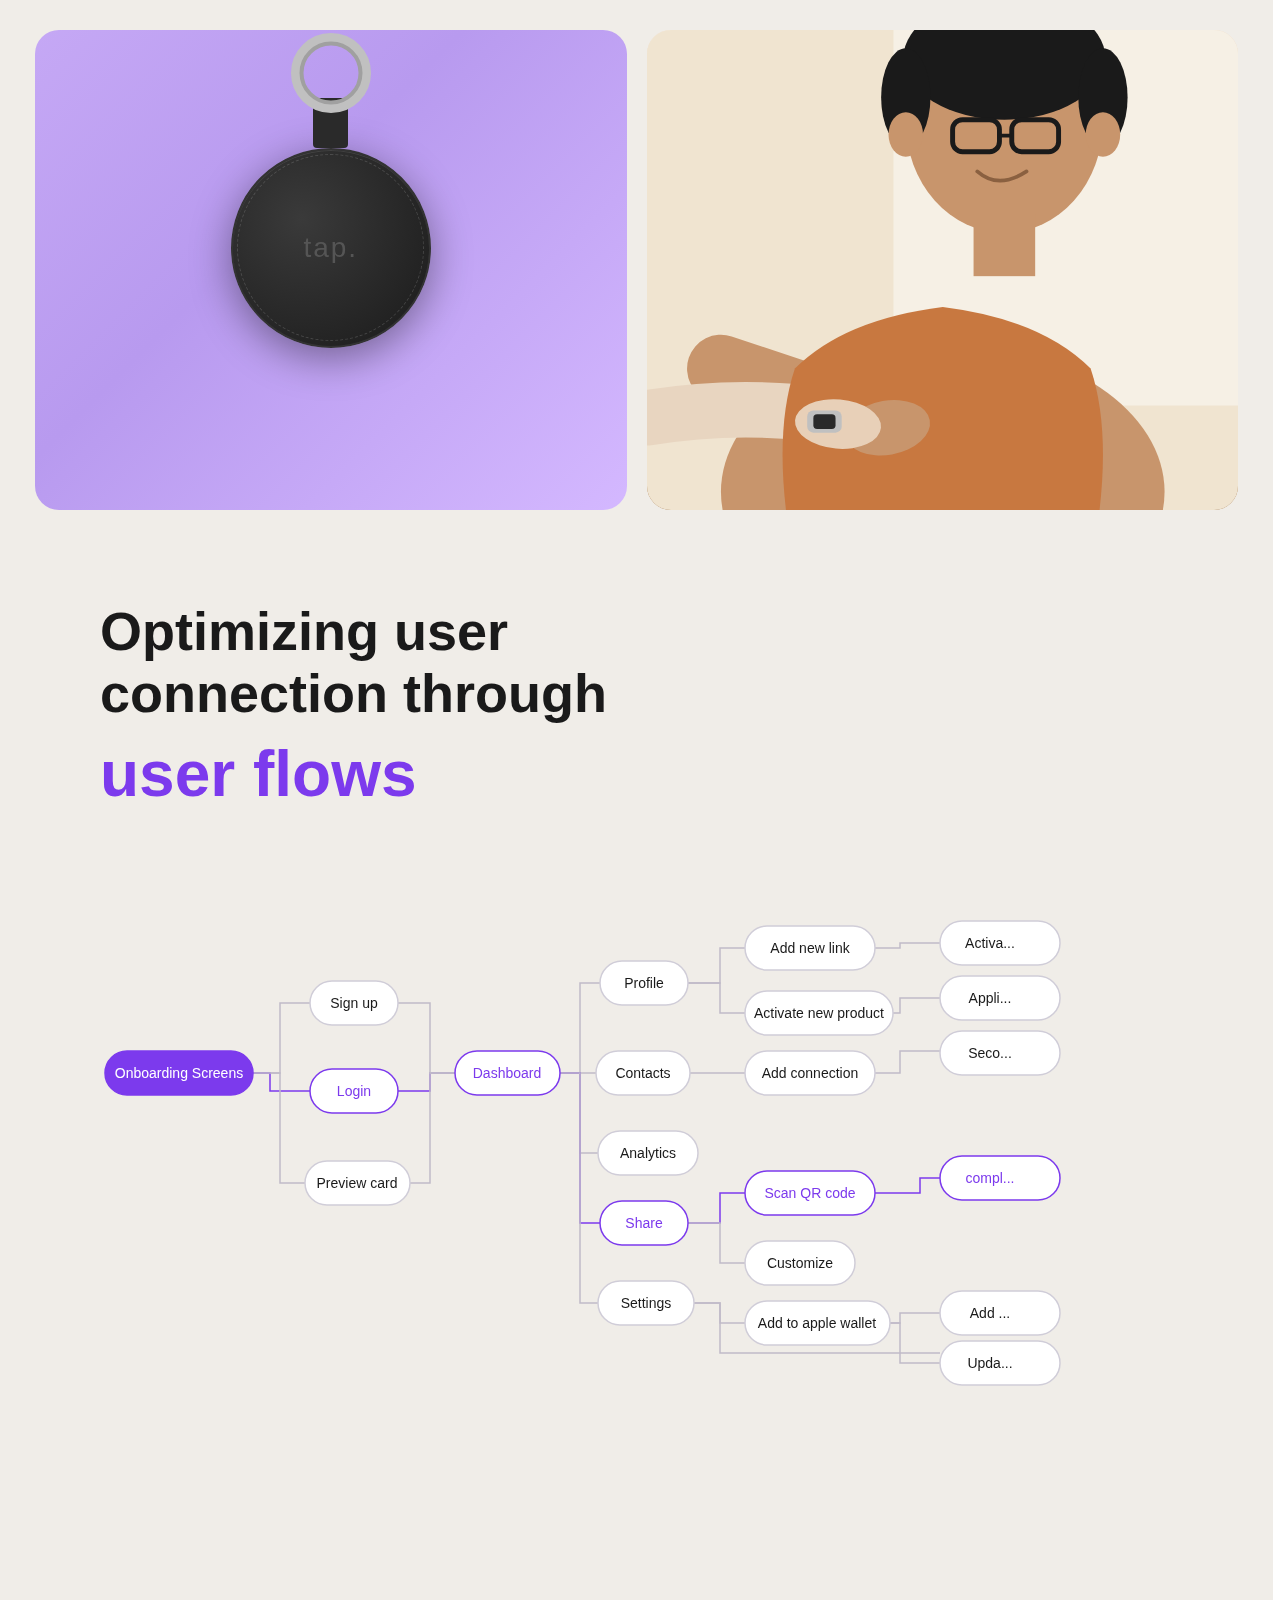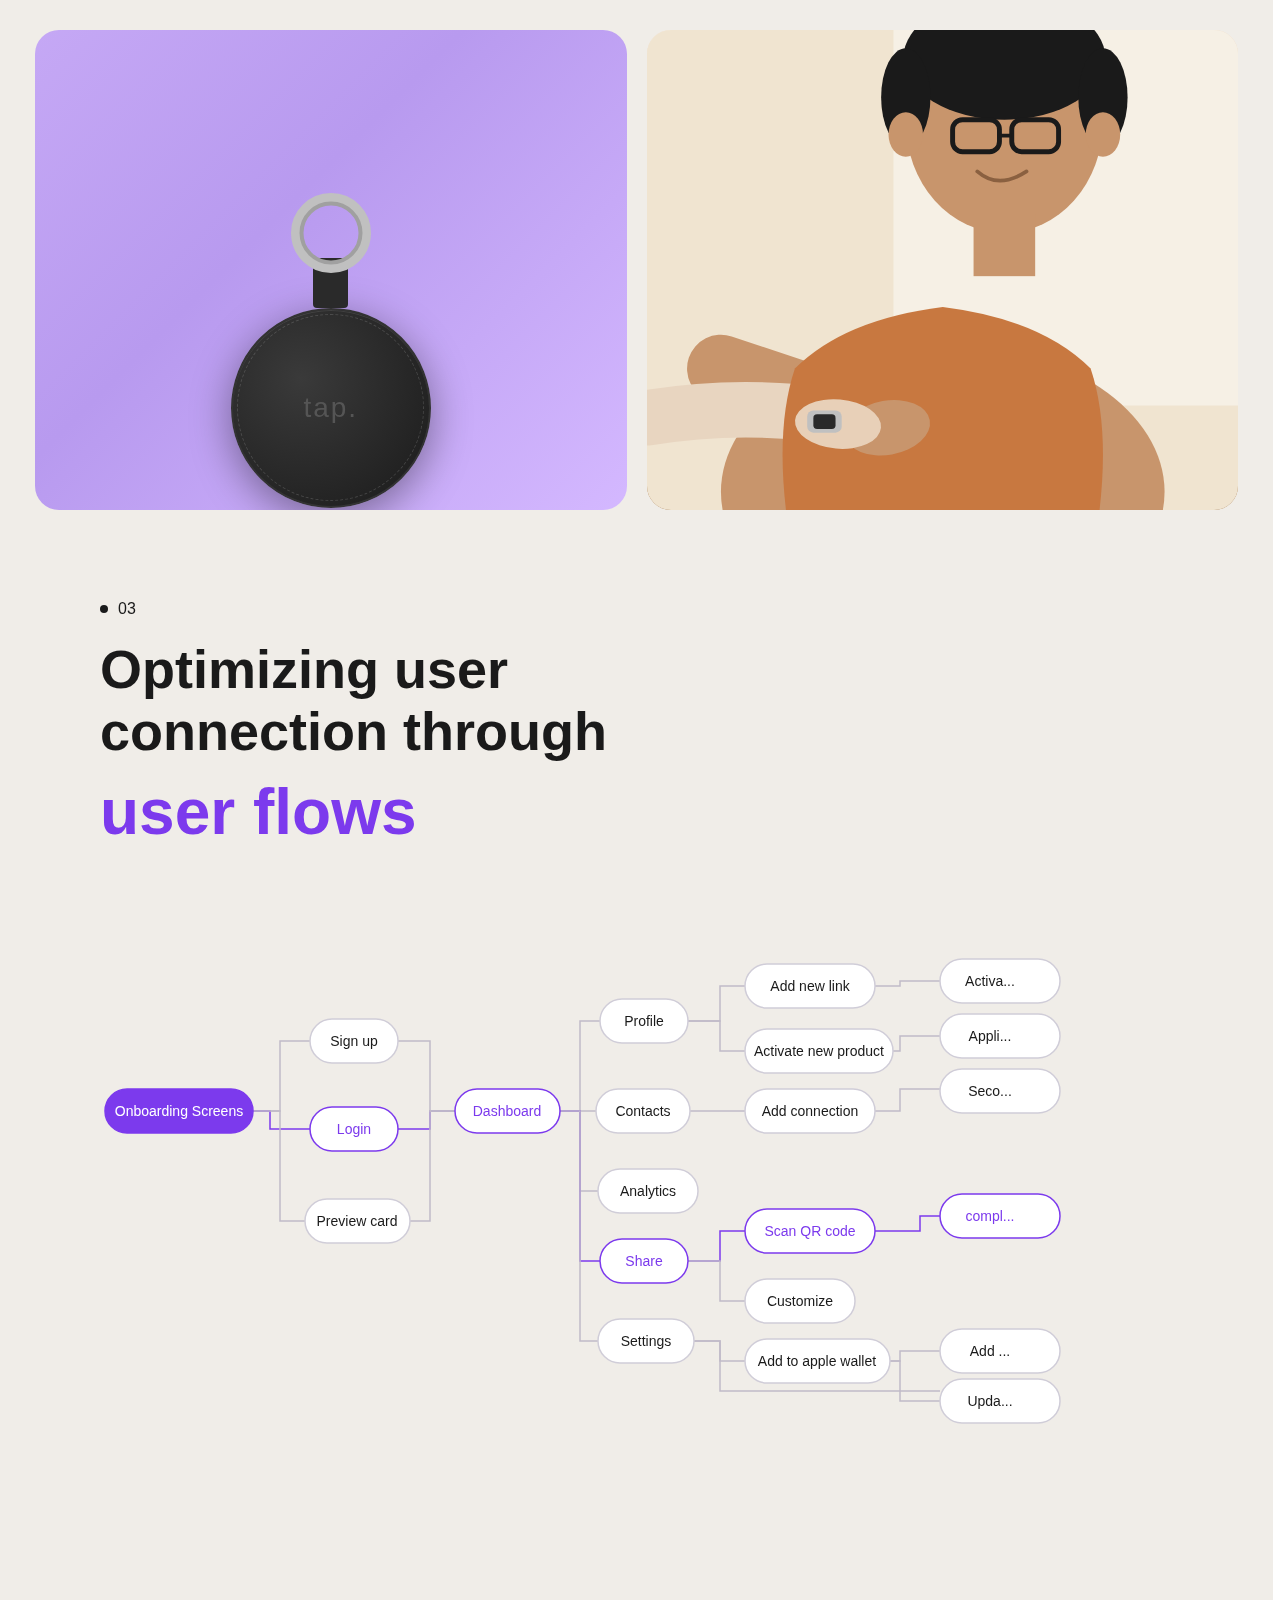--- a/index.html
+++ b/index.html
@@ -24,21 +24,21 @@
       border-radius: 24px;
       overflow: hidden;
       flex: 1;
       height: 480px;
       position: relative;
     }
 
     .image-card-left {
       background: linear-gradient(135deg, #c5a8f5 0%, #b89aef 40%, #d4b8ff 100%);
       display: flex;
-      align-items: flex-end;
+      align-items: flex-start;
       justify-content: center;
     }
 
     .tap-device {
       width: 260px;
       height: 320px;
       display: flex;
       flex-direction: column;
       align-items: center;
       justify-content: center;
@@ -287,24 +287,20 @@
         <ellipse cx="155" cy="365" rx="35" ry="20" fill="#e8d0b8" transform="rotate(5, 155, 365)"></ellipse>
 
         <rect x="130" y="354" width="28" height="18" rx="5" fill="#c0c0c0"></rect>
         <rect x="135" y="357" width="18" height="12" rx="3" fill="#2a2a2a"></rect>
       </svg>
     </div>
   </div>
 </div>
 
 <div class="content-section">
-  <div class="section-number">
-    <div class="dot"></div>
-    <span class="section-num-text">03</span>
-  </div>
   <h2 class="section-heading">
     <span>Optimizing user</span><br>
     <span>connection through</span><br>
   </h2>
   <div class="section-highlight">user flows</div>
 </div>
 
 <div class="flowchart-section">
   <svg class="flowchart-svg" viewBox="0 0 1273 560" preserveAspectRatio="xMidYMid meet">
 

